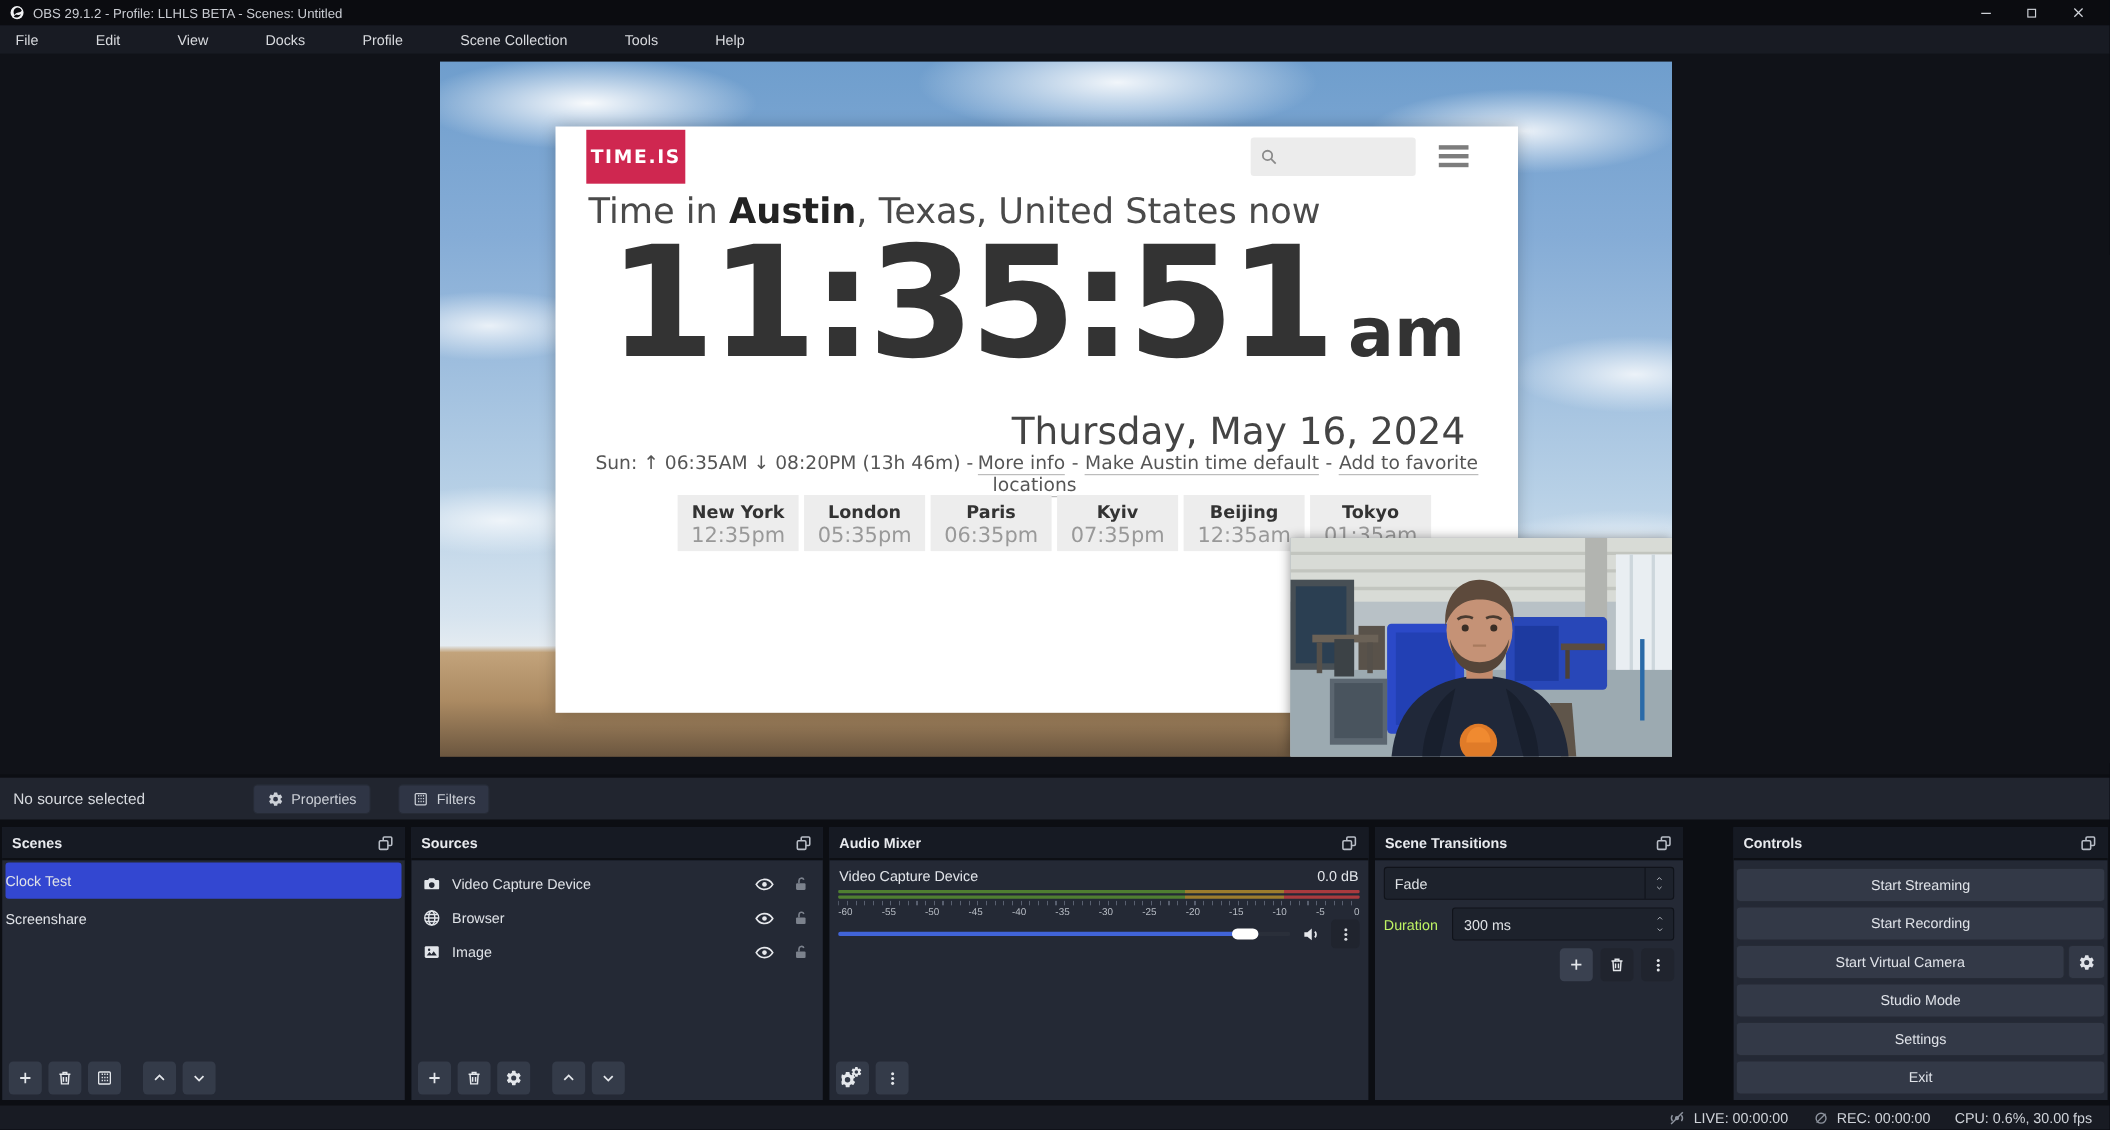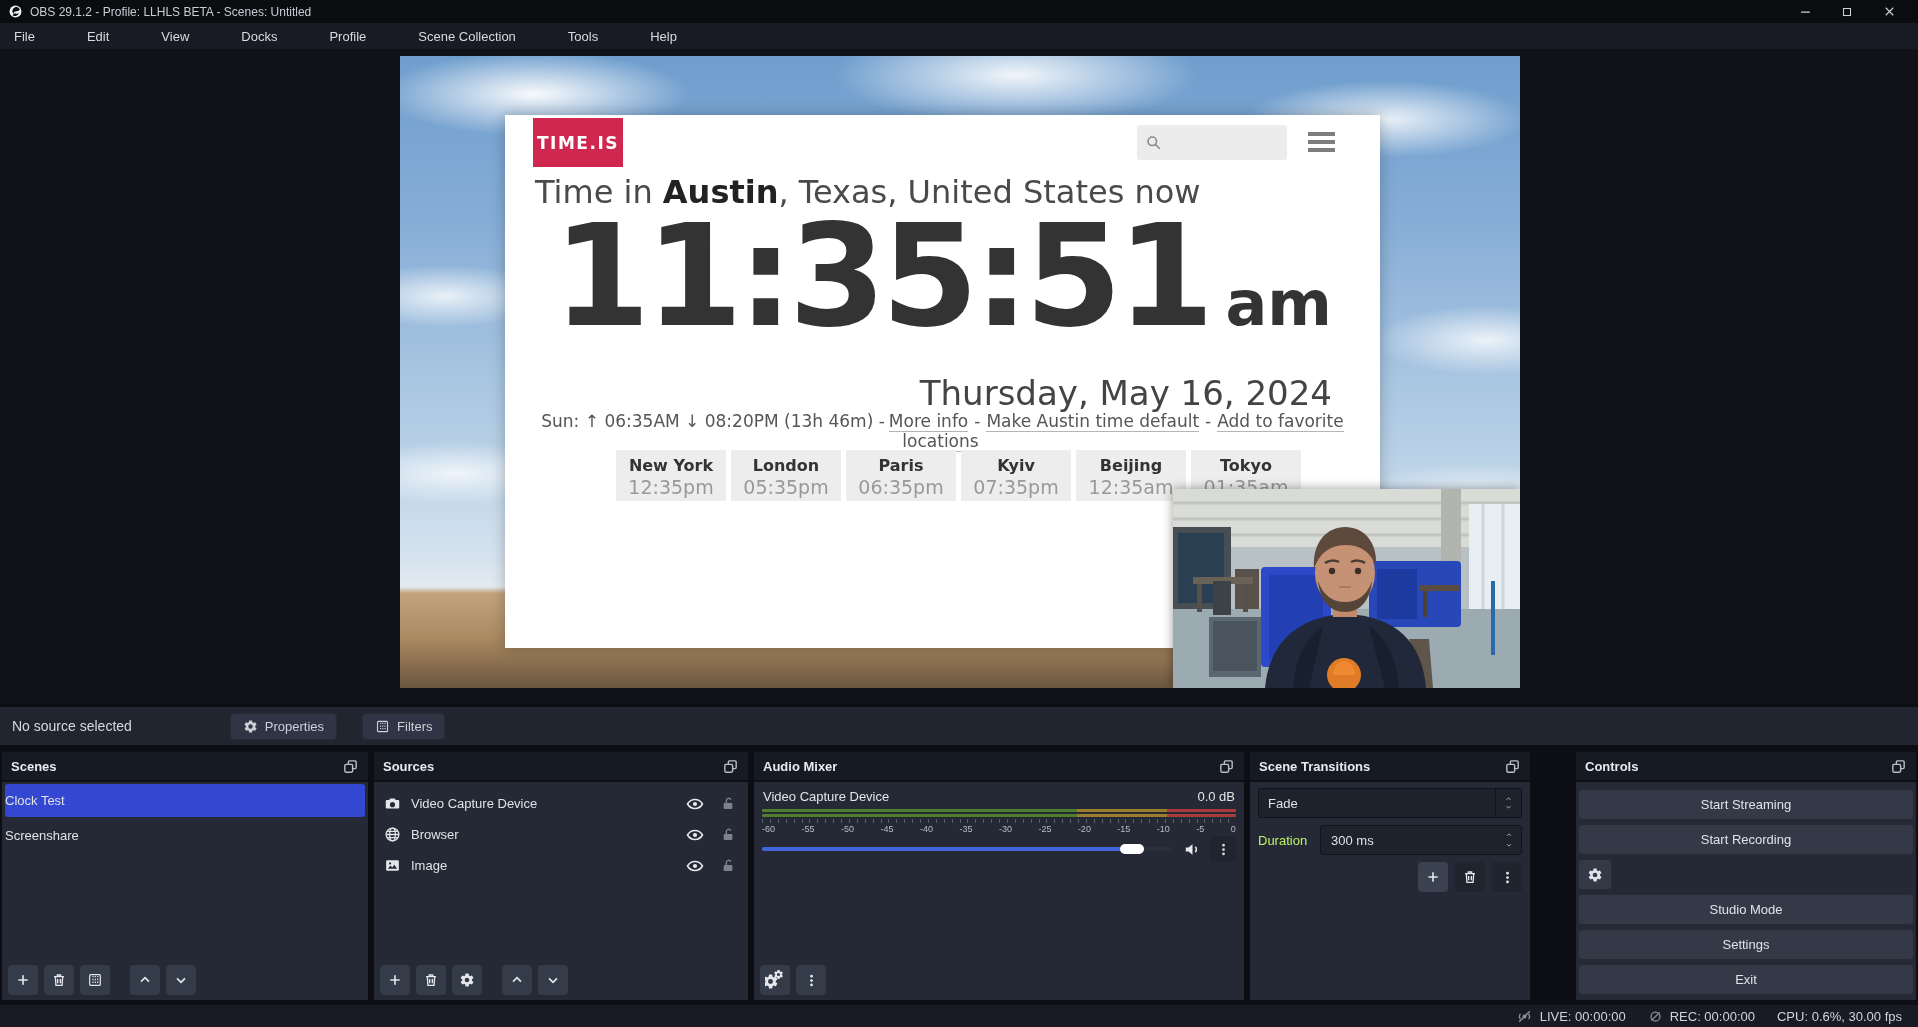--- a/index.html
+++ b/index.html
@@ -625,20 +625,21 @@
       <div class="panel-head">
         <span class="pt">Controls</span>
         <svg class="ico pop" width="17" height="17">
             <use href="#sym-popout"></use>
           </svg>
       </div>
       <div class="ctl-body">
         <div class="ctl-btn">Start Streaming</div>
         <div class="ctl-btn">Start Recording</div>
         <div class="ctl-row">
+          <div class="ctl-btn main">Start Virtual Camera</div>
           <div class="ctl-btn sq">
               <svg class="ico" width="16" height="16">
                 <use href="#sym-gear"></use>
               </svg>
             </div>
         </div>
         <div class="ctl-btn">Studio Mode</div>
         <div class="ctl-btn">Settings</div>
         <div class="ctl-btn">Exit</div>
       </div>

